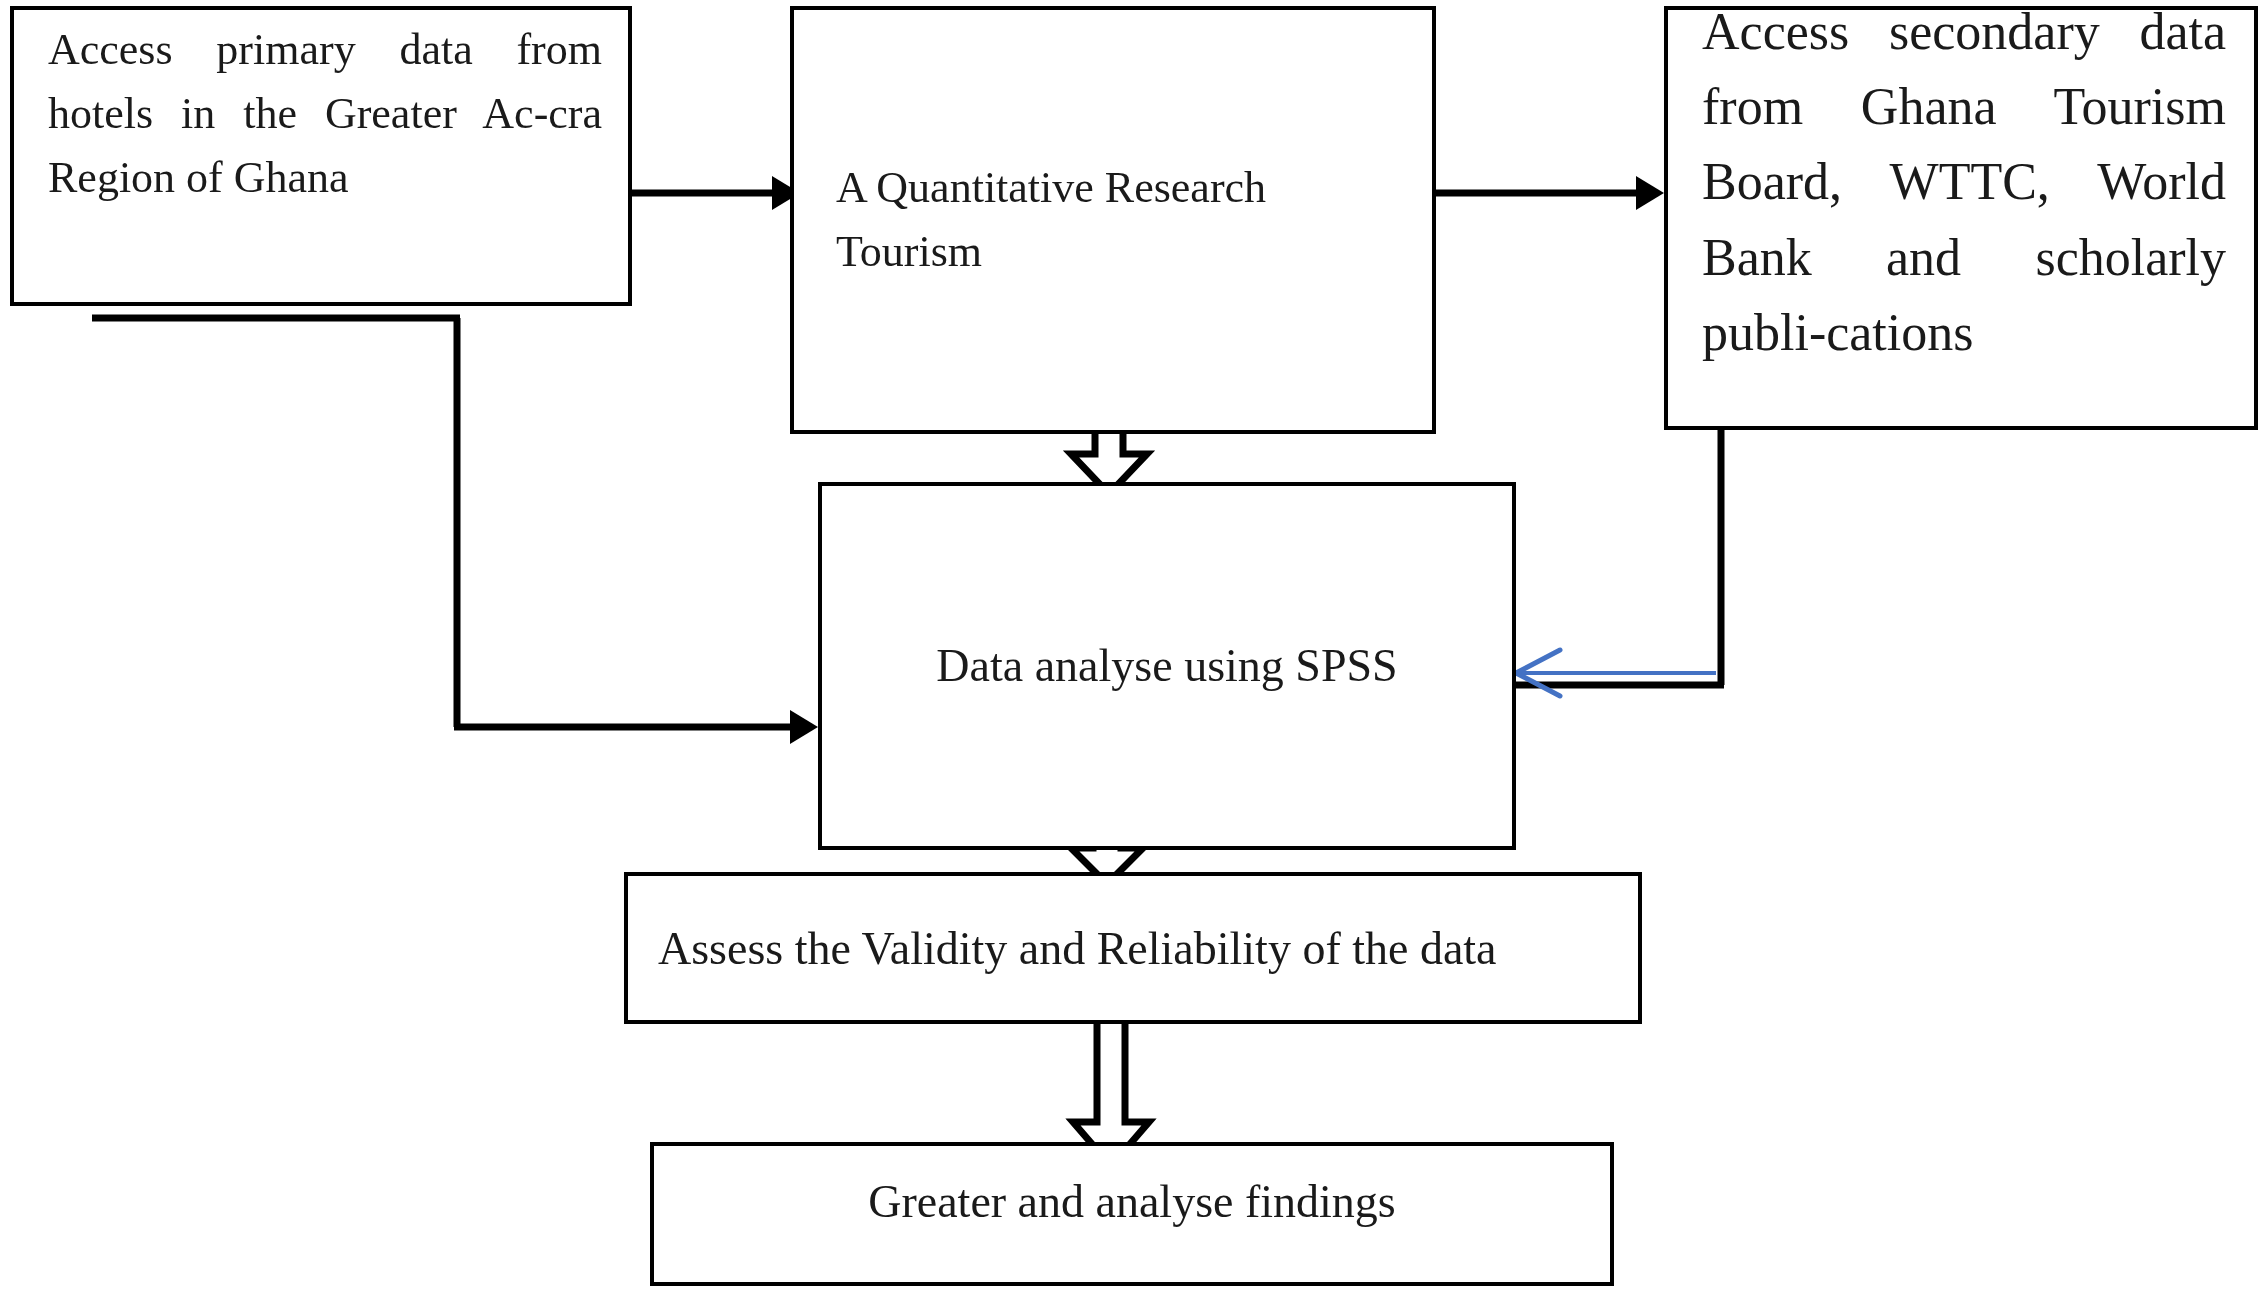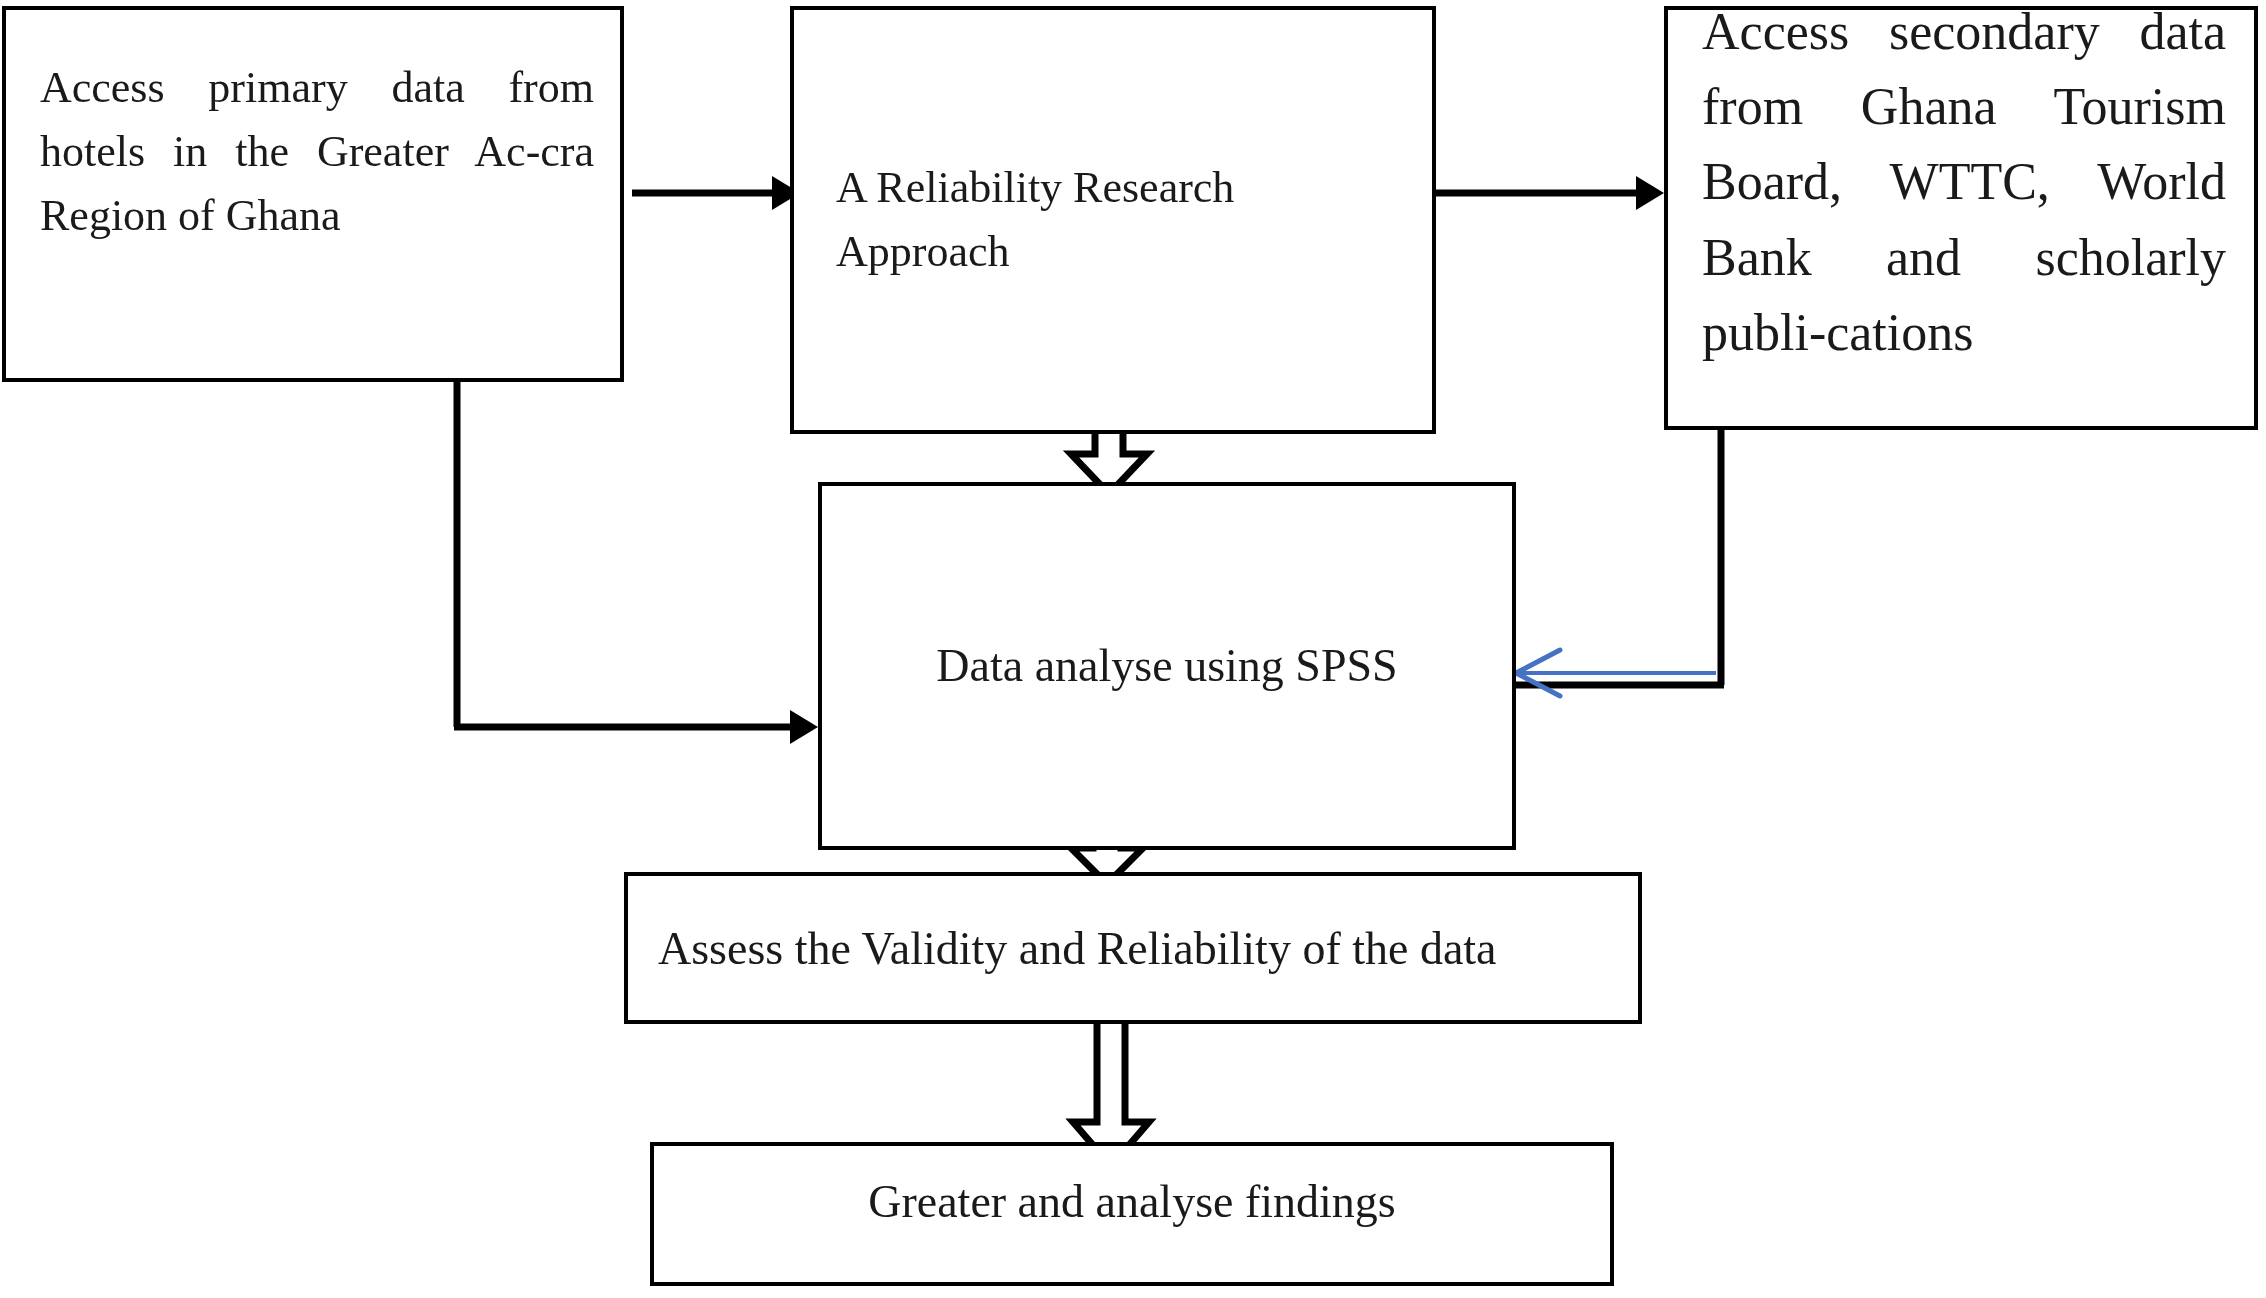--- a/index.html
+++ b/index.html
@@ -33,21 +33,21 @@
     align-items: center;
   }
   .node-text {
     display: block;
     width: 100%;
     color: #1a1a1a;
     line-height: 1.45;
   }
 
   
-  #box-primary        { left: 2px;  top: 6px;    width: 622px;  height: 376px; }
+  #box-primary        { left: 10px;  top: 6px;    width: 622px;  height: 300px; }
   #box-primary .node-text {
     padding: 0 26px 0 34px;
     font-size: 44px;
     text-align: justify;
     text-align-last: left;
     margin-top: -84px;
   }
 
   
   #box-approach       { left: 790px; top: 6px;    width: 646px;  height: 428px; }
@@ -143,21 +143,21 @@
     <g>
       <path d="M1097,1018 L1097,1122 L1073,1122 L1111,1166 L1149,1122 L1125,1122 L1125,1018 z" fill="#ffffff" stroke="#000000" stroke-width="7" stroke-linejoin="miter"></path>
     </g>
   </svg>
 
   <div class="node" id="box-primary">
     <span class="node-text">Access primary data from hotels in the Greater Ac-cra Region of Ghana</span>
   </div>
 
   <div class="node" id="box-approach">
-    <span class="node-text">A Reliability Research Approach</span>
+    <span class="node-text">A Quantitative Research Tourism</span>
   </div>
 
   <div class="node" id="box-secondary">
     <span class="node-text">Access secondary data from Ghana Tourism Board, WTTC, World Bank and scholarly publi-cations</span>
   </div>
 
   <div class="node" id="box-spss">
     <span class="node-text">Data analyse using SPSS</span>
   </div>
 

